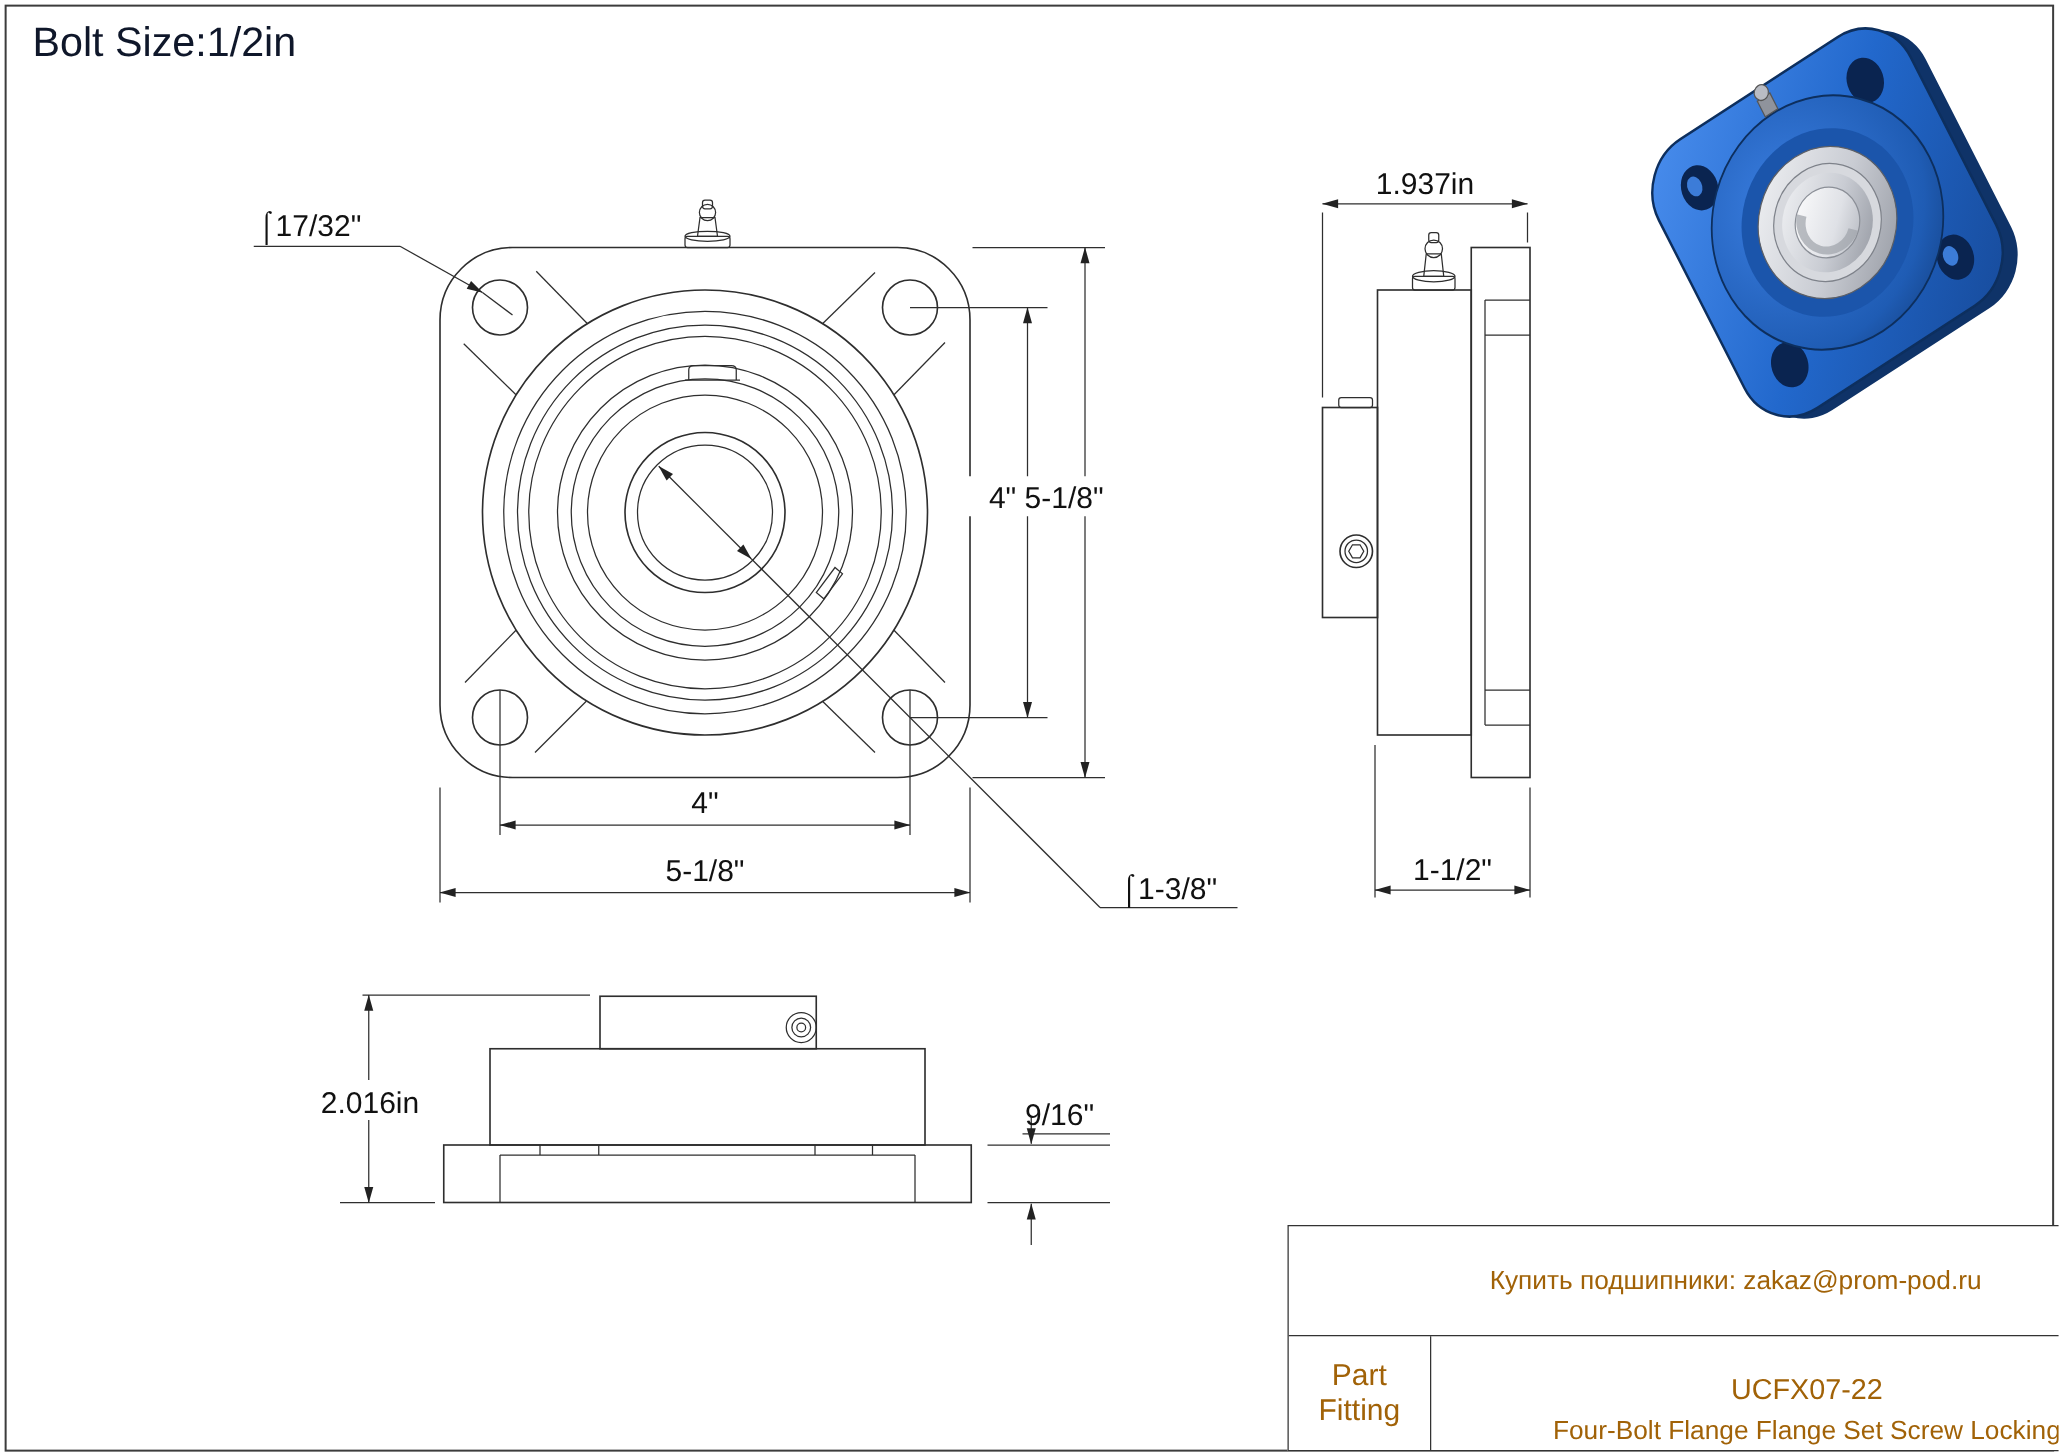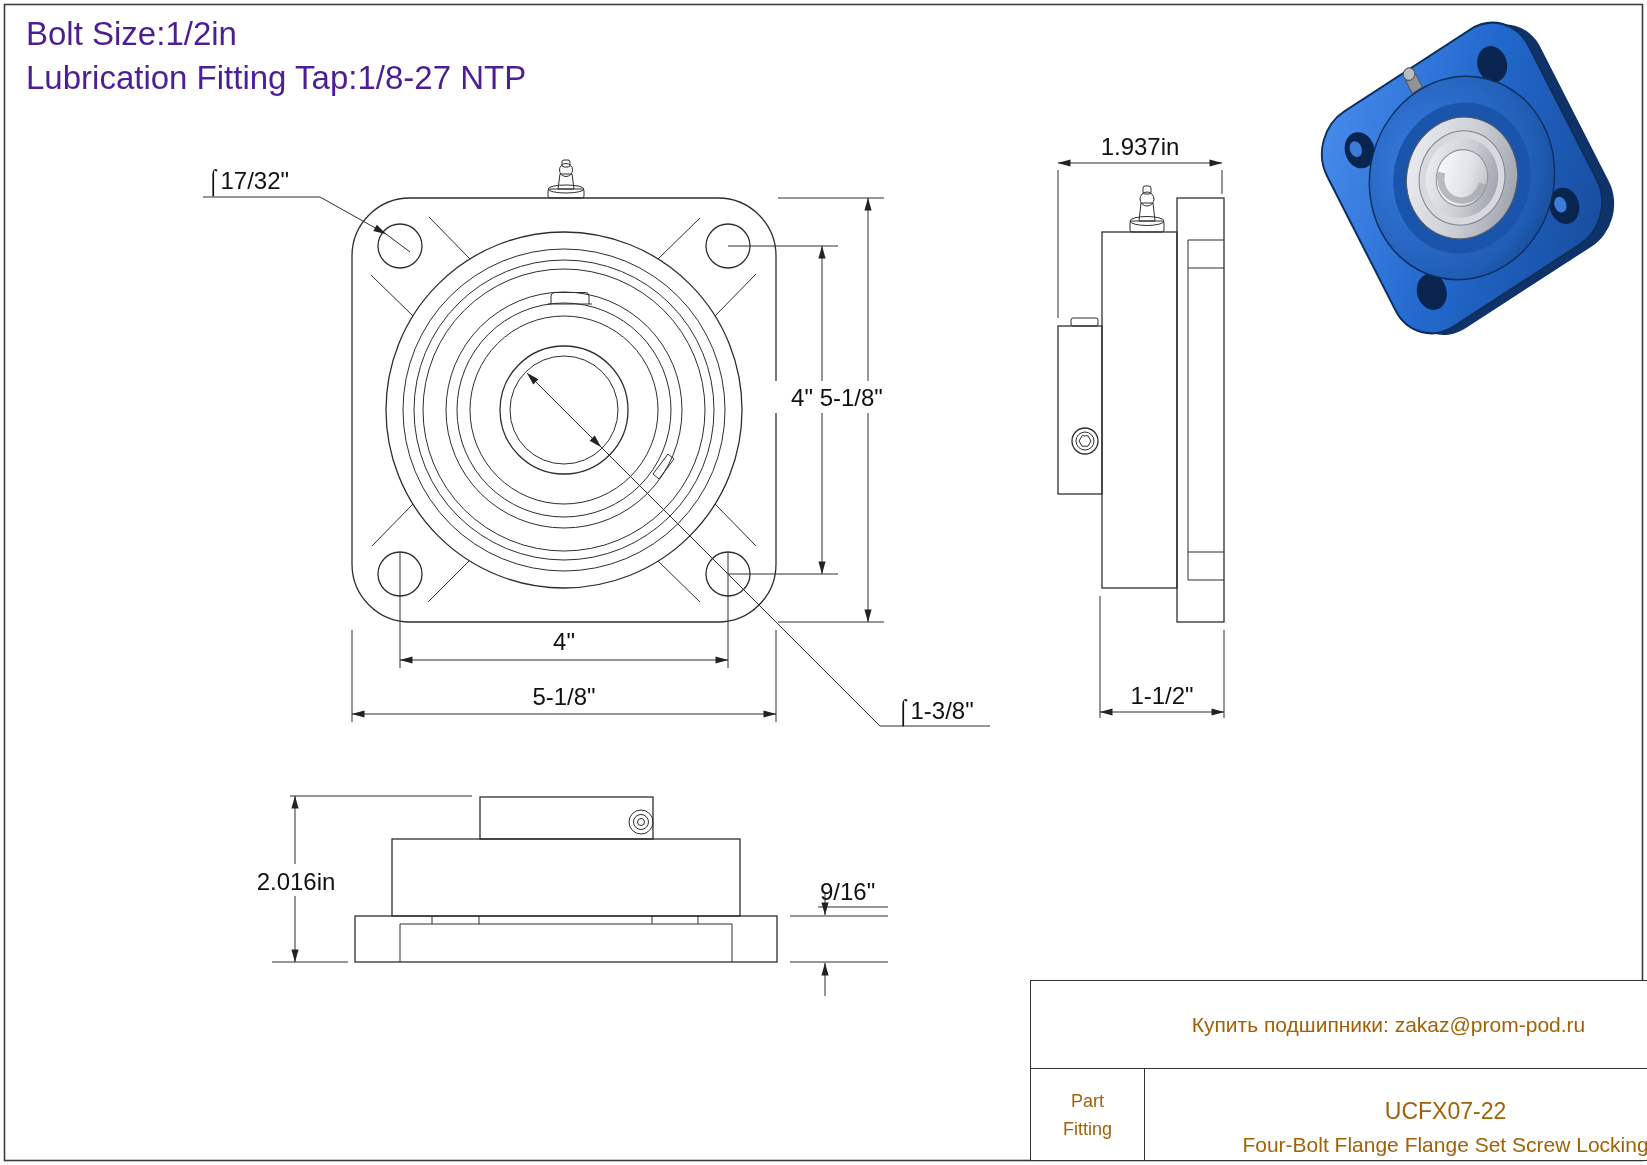--- a/index.html
+++ b/index.html
@@ -1,24 +1,24 @@
 <!DOCTYPE html>
 <html><head>
 <meta charset="utf-8">
 <style>
   html,body{margin:0;padding:0;background:#fff;}
   body{font-family:"Liberation Sans", sans-serif;}
   #page{position:relative;width:1647px;height:1165px;background:#fff;overflow:hidden;}
   #drawing-svg{position:absolute;left:0;top:0;}
-  .hdr{position:absolute;left:26px;top:12px;color:#4c1d95;}
+  .hdr{position:absolute;left:26px;top:12px;color:#0f172a;}
   .hdr div{font-size:33px;line-height:44px;white-space:nowrap;}
   .tblock{position:absolute;left:1030px;top:980px;width:717px;height:181px;border:1.5px solid #333;box-sizing:border-box;color:#a16207;background:#fff;}
   .tb-row1{height:88px;border-bottom:1.5px solid #333;display:flex;align-items:center;justify-content:center;font-size:21px;box-sizing:border-box;}
   .tb-row2{display:flex;height:91px;box-sizing:border-box;}
-  .tb-cell-label{width:114px;border-right:1.5px solid #333;box-sizing:border-box;display:flex;flex-direction:column;align-items:center;justify-content:center;font-size:18px;line-height:28px;}
+  .tb-cell-label{width:114px;border-right:1.5px solid #333;box-sizing:border-box;display:flex;flex-direction:column;align-items:center;justify-content:center;font-size:24px;line-height:28px;}
   .tb-cell-val{flex:1;display:flex;flex-direction:column;align-items:center;justify-content:flex-end;}
   .tb-pn{font-size:23px;line-height:30px;}
   .tb-desc{font-size:21px;line-height:30px;margin-top:4px;}
   svg text{fill:#111;font-family:"Liberation Sans", sans-serif;}
   .ln{stroke:#2e2e2e;stroke-width:1.3;fill:none;}
   .thin{stroke:#2e2e2e;stroke-width:1;fill:none;}
   .dim{stroke:#2e2e2e;stroke-width:1;fill:none;}
   .dtxt{font-size:24px;}
 </style>
 </head>
@@ -221,21 +221,20 @@
       <path d="M-19,-19 A27,27 0 0 0 19,19 L13,13 A18,18 0 0 1 -13,-13 Z" fill="#9ea2aa" opacity="0.7"></path>
       <g>
         <rect x="-6" y="-112" width="12" height="14" fill="#8f939c" stroke="#555" stroke-width="1"></rect>
         <circle cx="0" cy="-116" r="6" fill="#b9bcc4" stroke="#555" stroke-width="1"></circle>
       </g>
     </g>
   </svg>
 
   <div class="hdr">
     <div>Bolt Size:1/2in</div>
-    <div>Lubrication Fitting Tap:1/8-27 NTP</div>
   </div>
 
   <div class="tblock">
     <div class="tb-row1">
       <span>Купить подшипники: zakaz@prom-pod.ru</span>
     </div>
     <div class="tb-row2">
       <div class="tb-cell-label">
         <span>Part</span>
         <span>Fitting</span>

